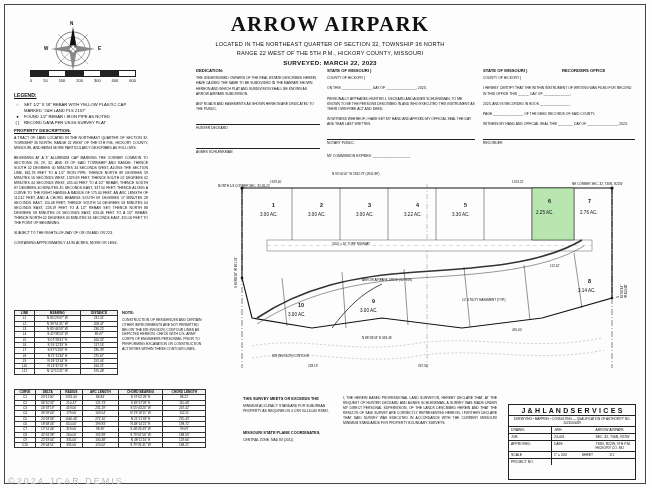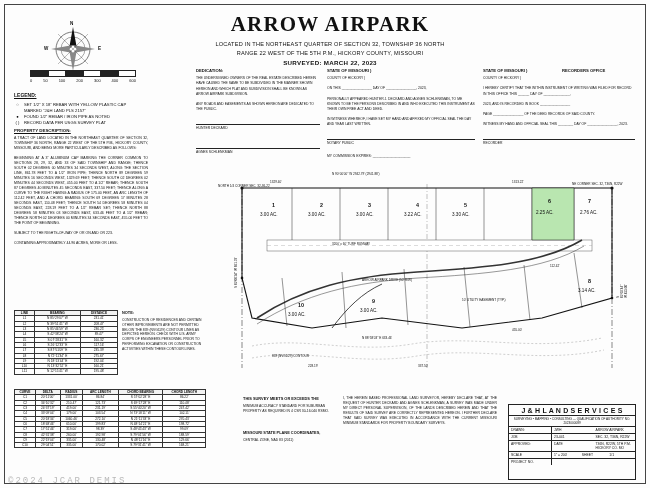--- a/index.html
+++ b/index.html
@@ -80,21 +80,21 @@
   .tiny.rot{transform:rotate(-90deg);transform-origin:left top;}
   
   .jh{position:absolute;left:508px;top:404px;width:126px;height:74px;border:.8px solid #222;font-size:4px;}
   .jh .jh-title{text-align:center;font-weight:bold;font-size:7px;padding:2px 0 1px;border-bottom:.6px solid #222;letter-spacing:.2px;}
   .jh .jh-sub{text-align:center;font-size:3.1px;border-bottom:.6px solid #222;padding:1px 0;line-height:1.3;}
   .jh .jh-row{display:flex;border-bottom:.5px solid #222;}
   .jh .jh-row .k{width:38px;border-right:.5px solid #222;padding:1px 2px;font-size:3.4px;}
   .jh .jh-row .v{flex:1;padding:1px 2px;font-size:3.4px;}
   .jh .jh-row:last-child{border-bottom:none;}
   
-  .wm{position:absolute;left:8px;bottom:2px;font-size:9px;color:#b9b9b9;letter-spacing:2px;font-family:Liberation Mono, monospace;}
+  .wm{position:absolute;left:8px;bottom:2px;font-size:9px;color:#b9b9b9;letter-spacing:2px;font-family:Liberation Sans, sans-serif;}
 </style>
 </head>
 <body>
 
 <div class="sheet">
   <div class="border-outer"></div>
 
   <div class="title-wrap">
     <div class="title-main">ARROW AIRPARK</div>
     <div class="title-sub">

